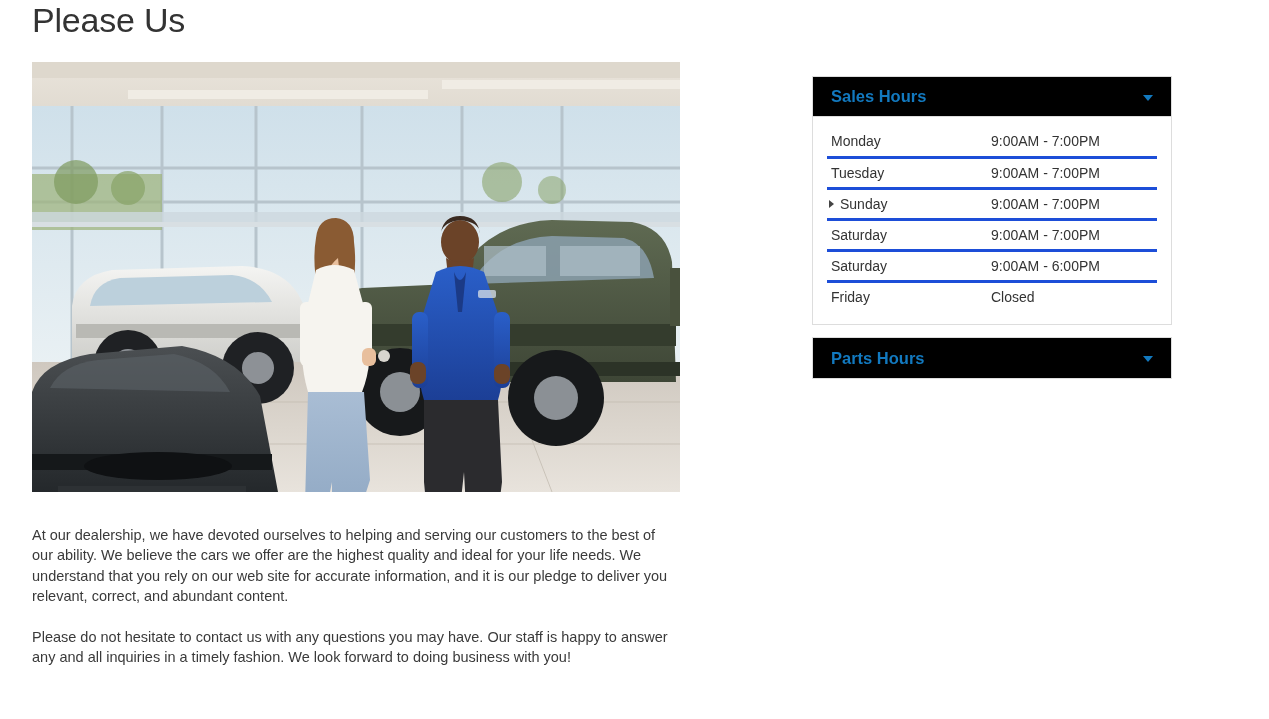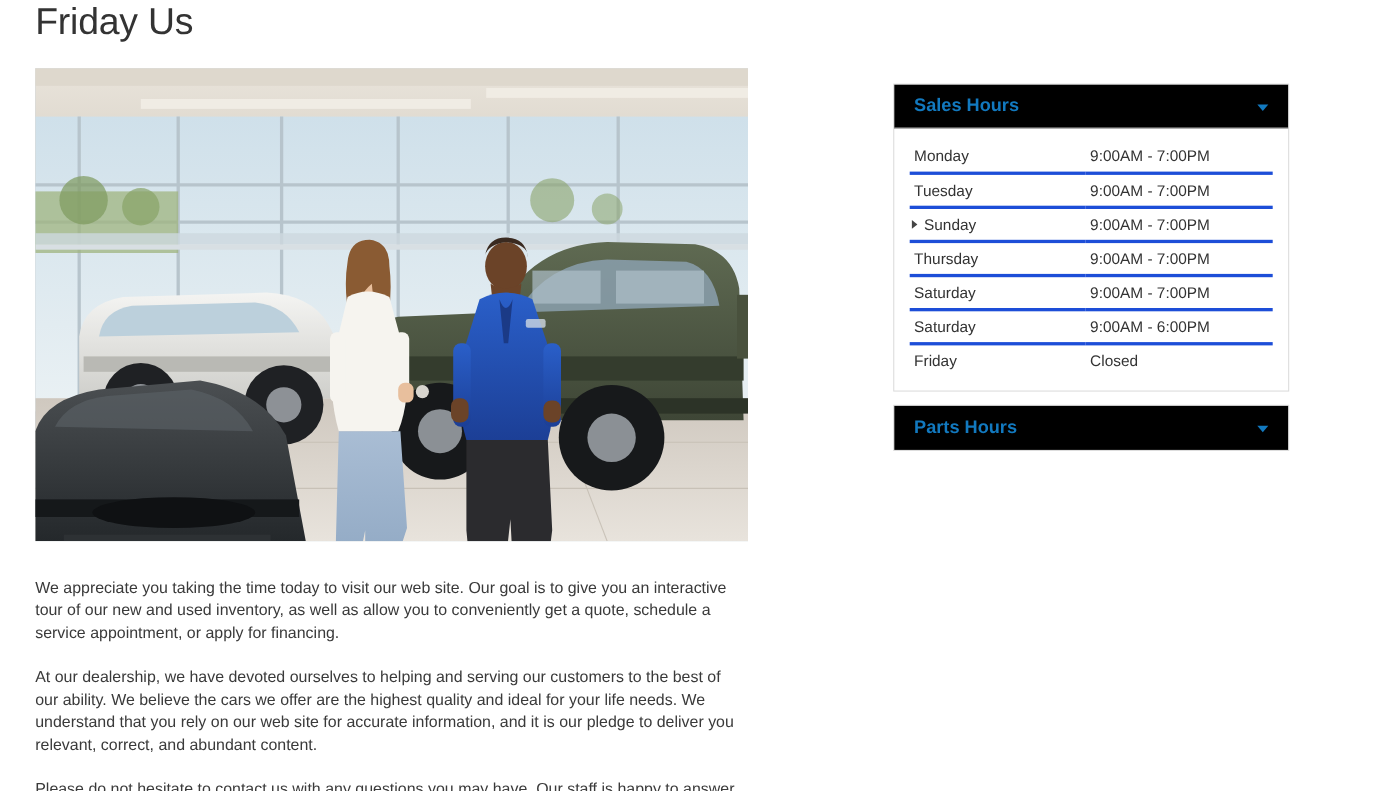--- a/index.html
+++ b/index.html
@@ -122,21 +122,21 @@
   }
   .day.today { padding-left: 2px; }
 </style>
 </head>
 <body>
 
 <div class="page">
 
   <div class="left-col">
 
-    <h1 class="page-title">Friday Us</h1>
+    <h1 class="page-title">Please Us</h1>
 
     <div class="hero" aria-label="Salesperson handing keys to a customer inside a dealership showroom with trucks and an SUV">
       <svg width="648" height="430" viewBox="0 0 648 430" xmlns="http://www.w3.org/2000/svg">
         <defs>
           <linearGradient id="gFloor" x1="0" y1="0" x2="0" y2="1">
             <stop offset="0%" stop-color="#cfc8bf"></stop>
             <stop offset="100%" stop-color="#e8e3dc"></stop>
           </linearGradient>
           <linearGradient id="gGlass" x1="0" y1="0" x2="0" y2="1">
             <stop offset="0%" stop-color="#cfe0ea"></stop>
@@ -262,21 +262,20 @@
           <rect x="398" y="474" width="28" height="12" fill="#1c1c1f"></rect>
           <rect x="436" y="474" width="28" height="12" fill="#1c1c1f"></rect>
           <rect x="446" y="228" width="18" height="8" rx="2" fill="#cfd8e2" opacity="0.8"></rect>
         </g>
 
         <circle cx="352" cy="294" r="6" fill="#d8d5cf"></circle>
       </svg>
     </div>
 
     <div class="body-copy">
-      <p>We appreciate you taking the time today to visit our web site. Our goal is to give you an interactive tour of our new and used inventory, as well as allow you to conveniently get a quote, schedule a service appointment, or apply for financing.</p>
       <p>At our dealership, we have devoted ourselves to helping and serving our customers to the best of our ability. We believe the cars we offer are the highest quality and ideal for your life needs. We understand that you rely on our web site for accurate information, and it is our pledge to deliver you relevant, correct, and abundant content.</p>
       <p>Please do not hesitate to contact us with any questions you may have. Our staff is happy to answer any and all inquiries in a timely fashion. We look forward to doing business with you!</p>
     </div>
   </div>
 
   <div class="right-col">
 
     <div class="panel">
       <div class="panel-head">
         <span class="panel-title">Sales Hours</span>
@@ -291,24 +290,20 @@
             </tr>
             <tr>
               <td class="day">Tuesday</td>
               <td class="time">9:00AM - 7:00PM</td>
             </tr>
             <tr>
               <td class="day today"><span class="today-marker"></span><span>Sunday</span></td>
               <td class="time">9:00AM - 7:00PM</td>
             </tr>
             <tr>
-              <td class="day">Thursday</td>
-              <td class="time">9:00AM - 7:00PM</td>
-            </tr>
-            <tr>
               <td class="day">Saturday</td>
               <td class="time">9:00AM - 7:00PM</td>
             </tr>
             <tr>
               <td class="day">Saturday</td>
               <td class="time">9:00AM - 6:00PM</td>
             </tr>
             <tr>
               <td class="day">Friday</td>
               <td class="time">Closed</td>

